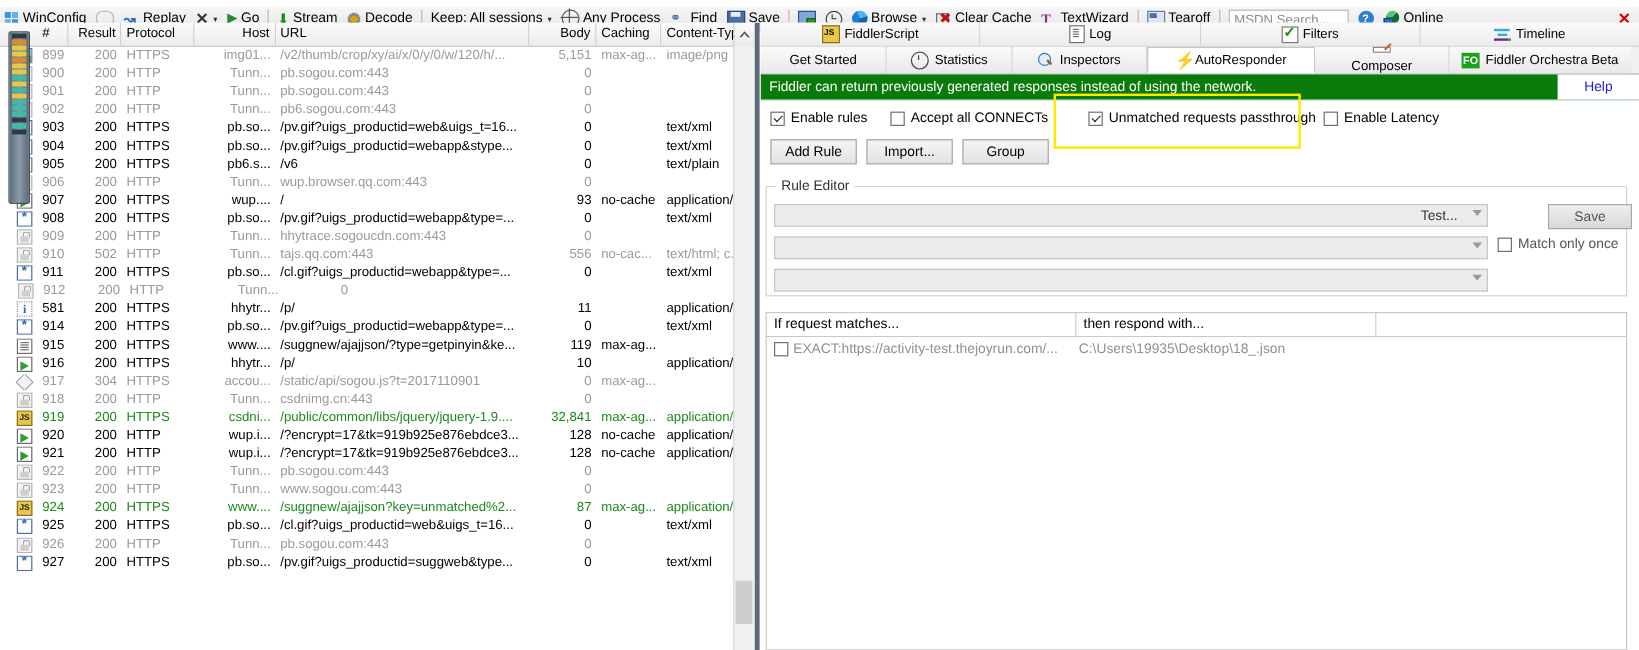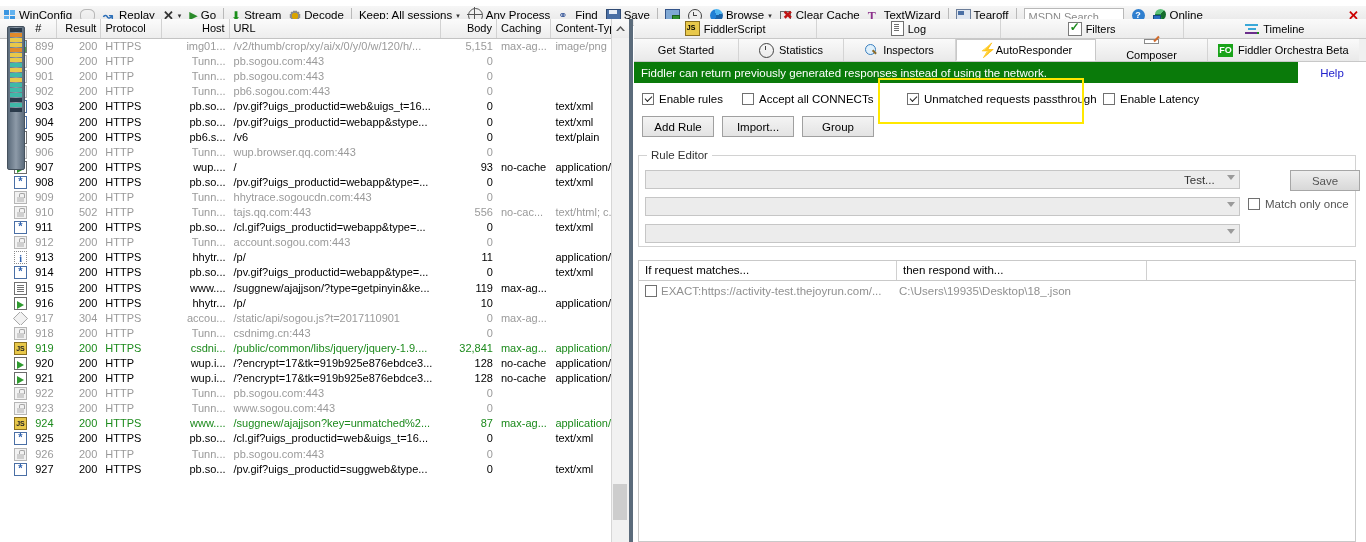--- a/index.html
+++ b/index.html
@@ -538,30 +538,29 @@
           <div class="c c-ctype">text/xml</div>
         </div>
         <div class="row gray">
           <div class="c c-icon">
             <span class="ri ri-lock"></span>
           </div>
           <div class="c c-num">912</div>
           <div class="c c-res r">200</div>
           <div class="c c-proto">HTTP</div>
           <div class="c c-host r">Tunn...</div>
-          <div class="c c-url">account.sogou.com:443</div>
           <div class="c c-body r">0</div>
           <div class="c c-cach"></div>
           <div class="c c-ctype"></div>
         </div>
         <div class="row black">
           <div class="c c-icon">
             <span class="ri ri-info"></span>
           </div>
-          <div class="c c-num">913</div>
+          <div class="c c-num">581</div>
           <div class="c c-res r">200</div>
           <div class="c c-proto">HTTPS</div>
           <div class="c c-host r">hhytr...</div>
           <div class="c c-url">/p/</div>
           <div class="c c-body r">11</div>
           <div class="c c-cach"></div>
           <div class="c c-ctype">application/...</div>
         </div>
         <div class="row black">
           <div class="c c-icon">

